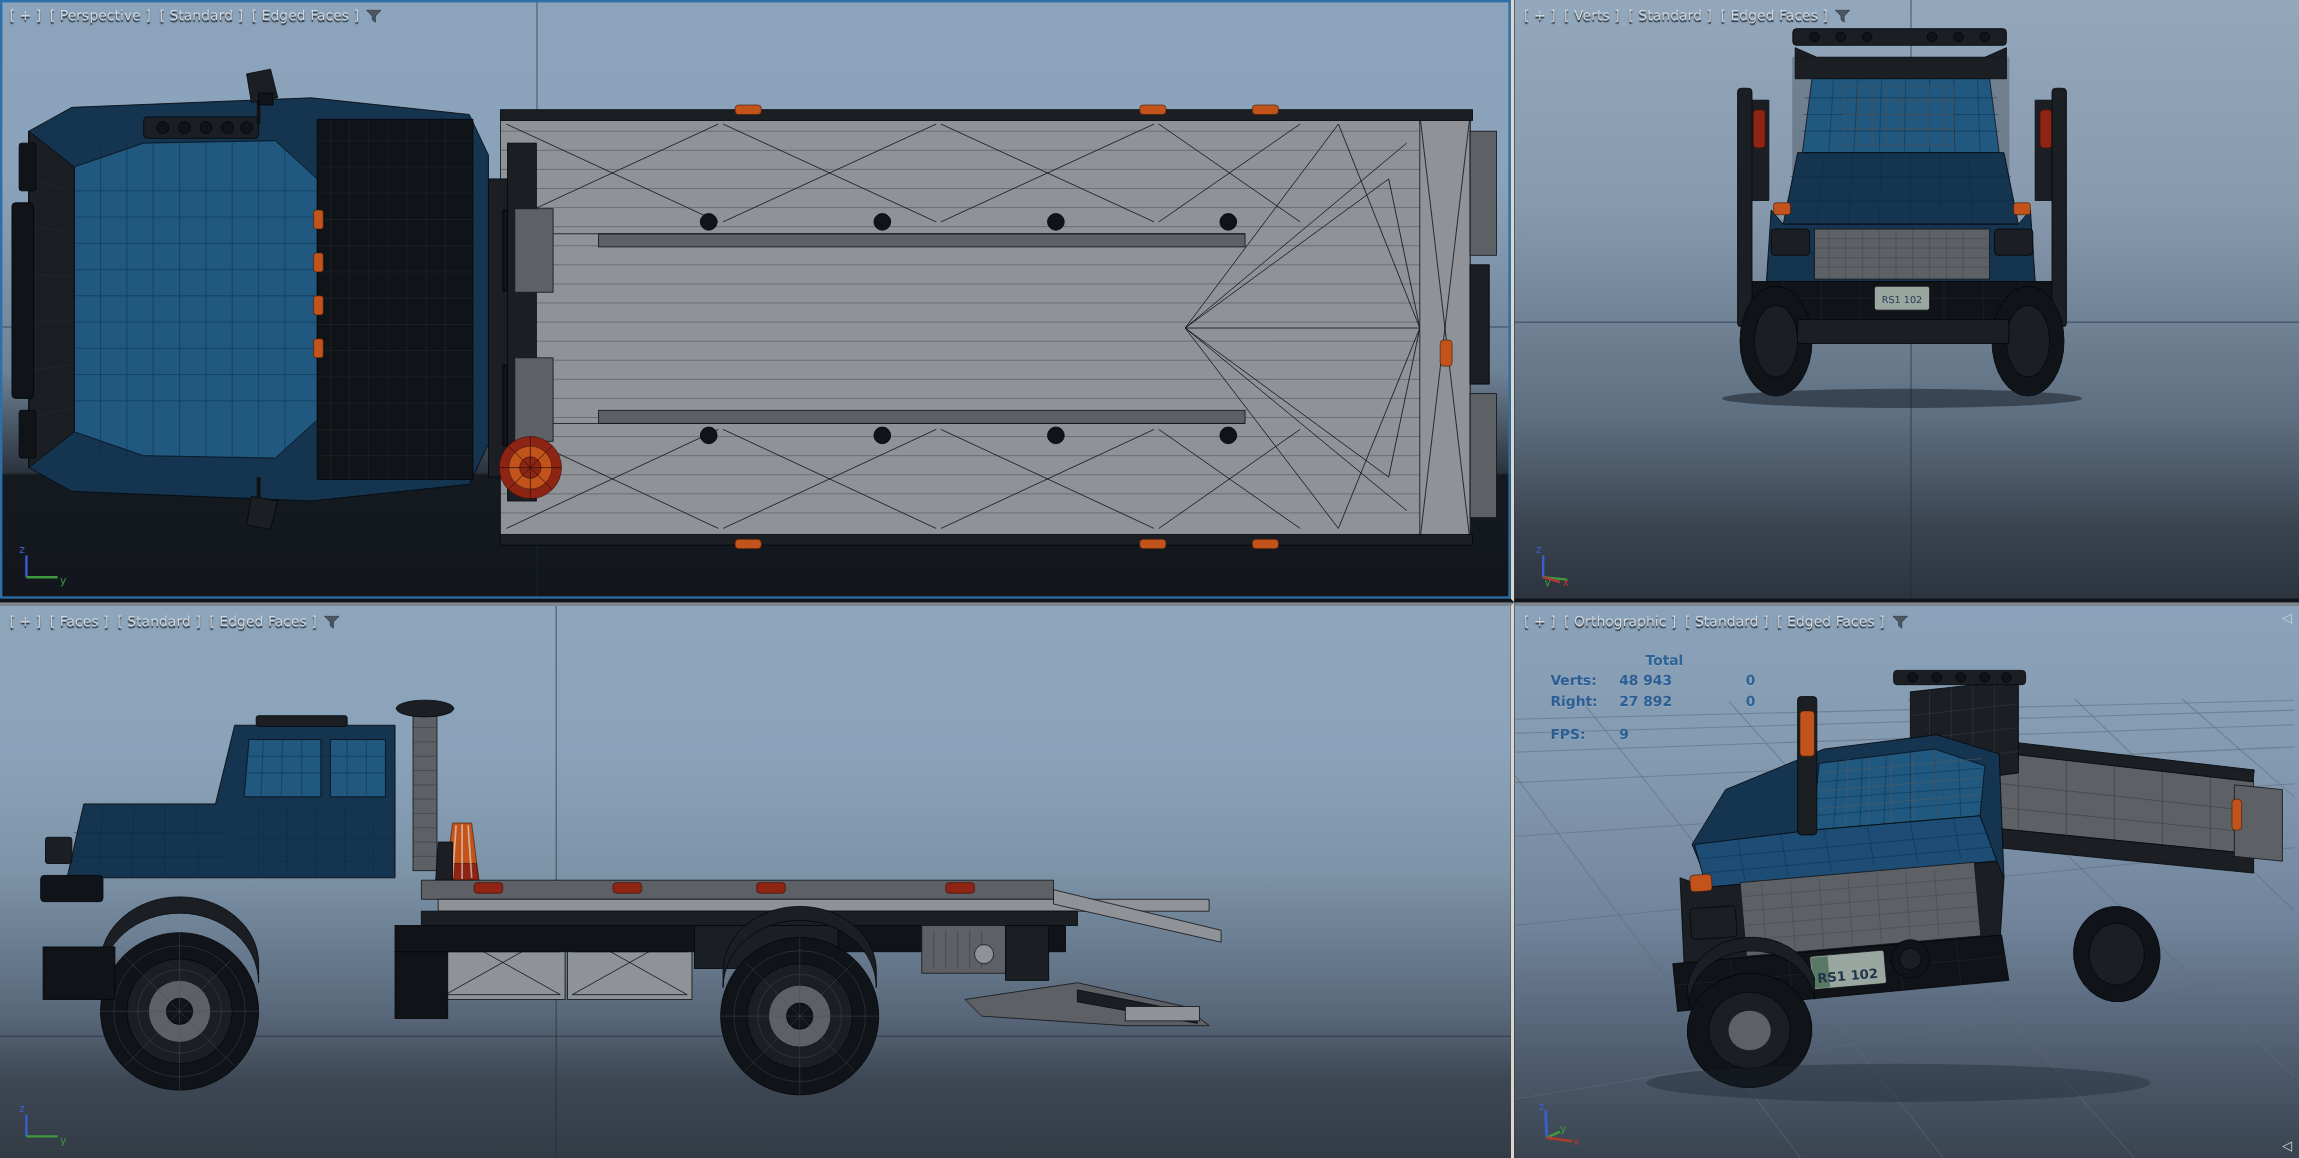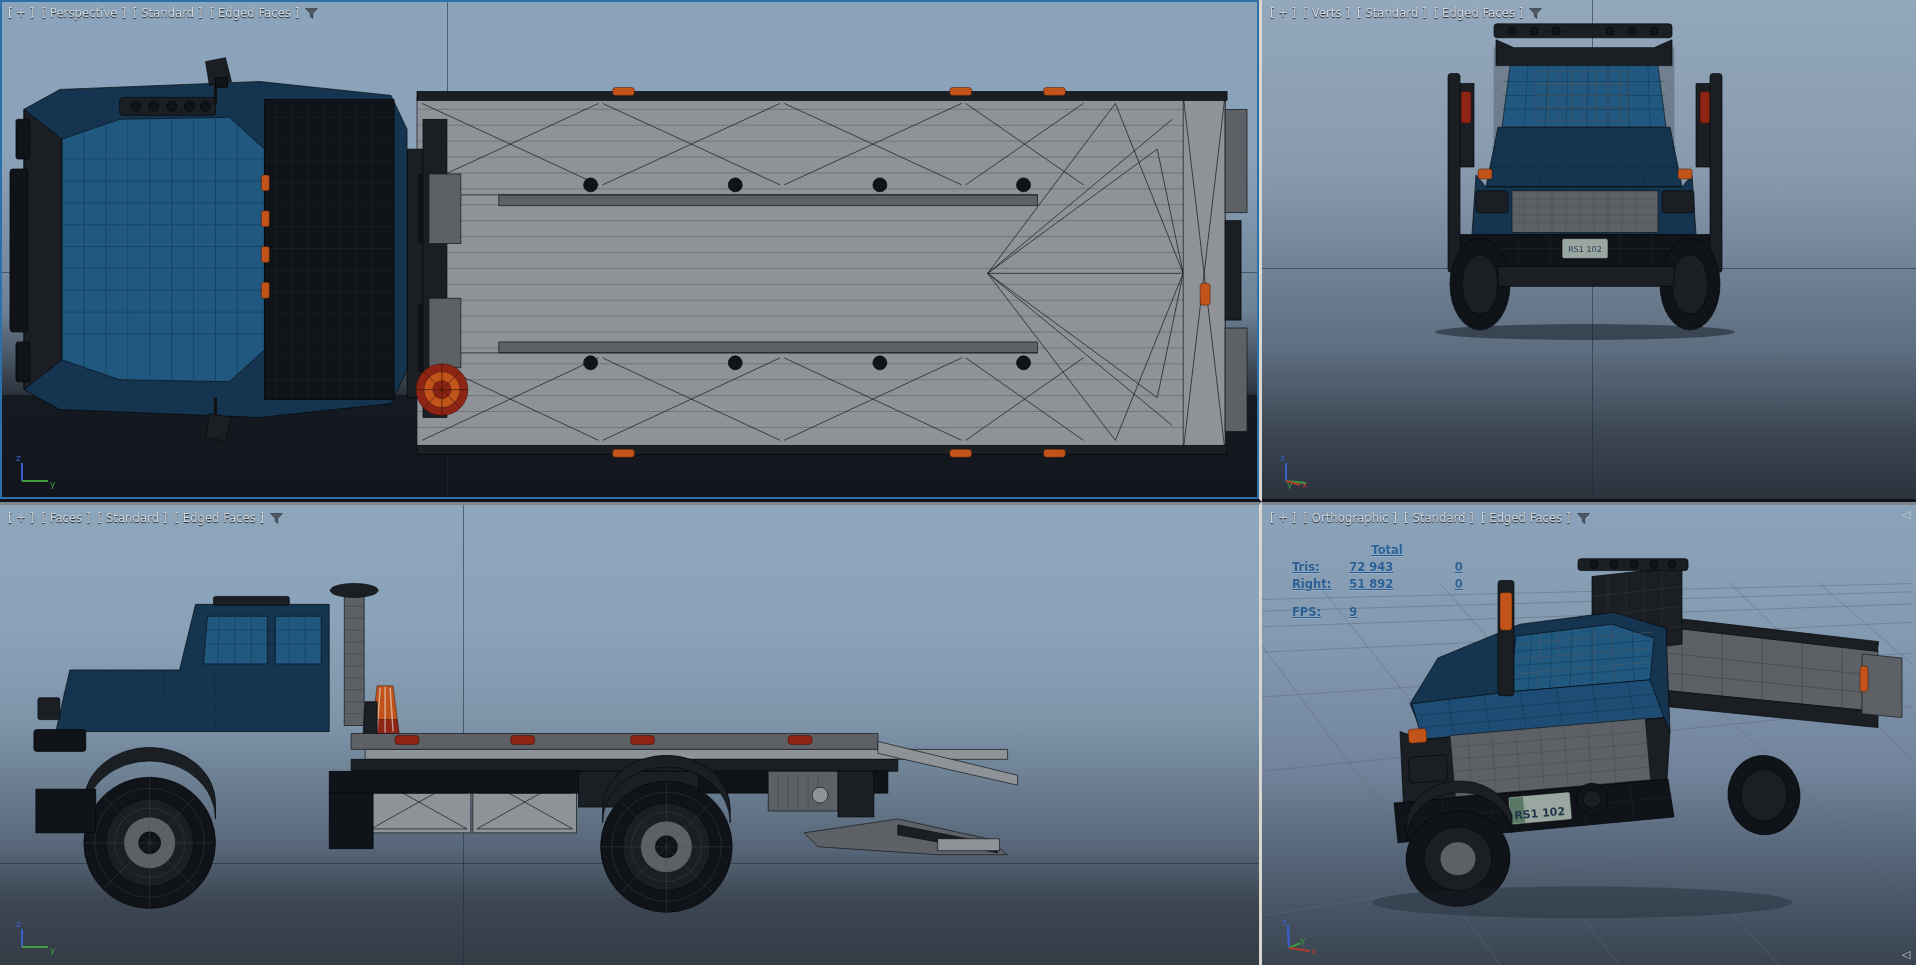--- a/index.html
+++ b/index.html
@@ -47,21 +47,21 @@
   .gridfloor{ position:absolute; left:0; right:0; bottom:0; height:100%; overflow:hidden; }
   .gridfloor line{ stroke:#5e6b7a; stroke-width:.9; opacity:.55; }
 
   
   .gizmo{ position:absolute; left:14px; bottom:10px; z-index:30; width:46px; height:40px; }
   .gizmo text{ font-size:9px; font-family:"DejaVu Sans",sans-serif; }
 
   
   .stats{ position:absolute; left:30px; top:36px; z-index:30;
           font-size:11.5px; color:#2b5f94; font-weight:bold;
-          text-shadow:0 1px 0 rgba(200,215,230,.25);text-decoration:underline; }
+          text-shadow:0 1px 0 rgba(200,215,230,.25); }
   .stats table{ border-collapse:collapse; }
   .stats td{ padding:1.5px 6px 1.5px 0; white-space:nowrap; }
   .stats td.hdr{ padding-left:34px; color:#2d6396; }
   .stats td.val{ padding-left:12px; }
   .stats td.zero{ padding-left:46px; color:#2d6396; }
   .stats tr.gap td{ height:11px; }
 
   
   .vp-arrow{ position:absolute; right:4px; z-index:35; width:12px; height:12px;
              color:#c9d2db; font-size:11px; line-height:12px; text-align:center; }
@@ -761,27 +761,27 @@
 
       <div class="stats">
         <table>
           <tbody>
               <tr>
             <td></td>
             <td class="hdr">Total</td>
             <td></td>
           </tr>
           <tr>
-            <td>Tris:</td>
-            <td class="val">72 943</td>
+            <td>Verts:</td>
+            <td class="val">48 943</td>
             <td class="zero">0</td>
           </tr>
           <tr>
             <td>Right:</td>
-            <td class="val">51 892</td>
+            <td class="val">27 892</td>
             <td class="zero">0</td>
           </tr>
           <tr class="gap">
                 <td colspan="3"></td>
               </tr>
           <tr>
             <td>FPS:</td>
             <td class="val">9</td>
             <td></td>
           </tr>

